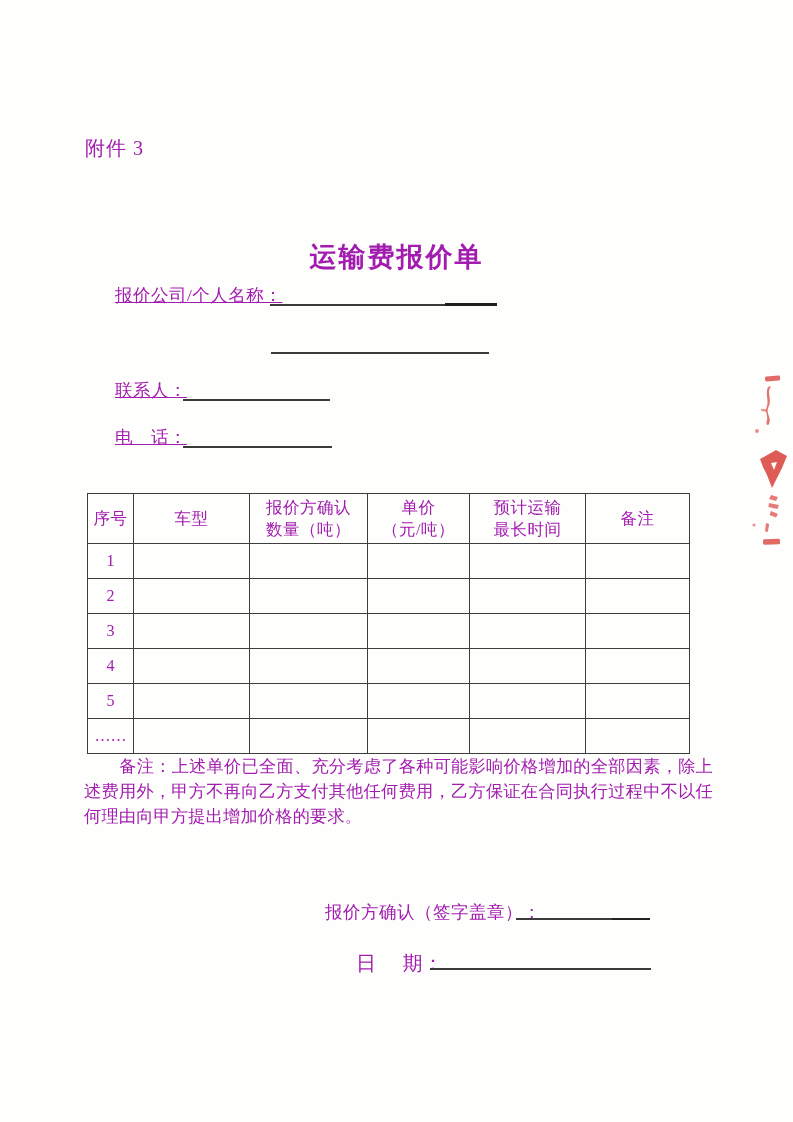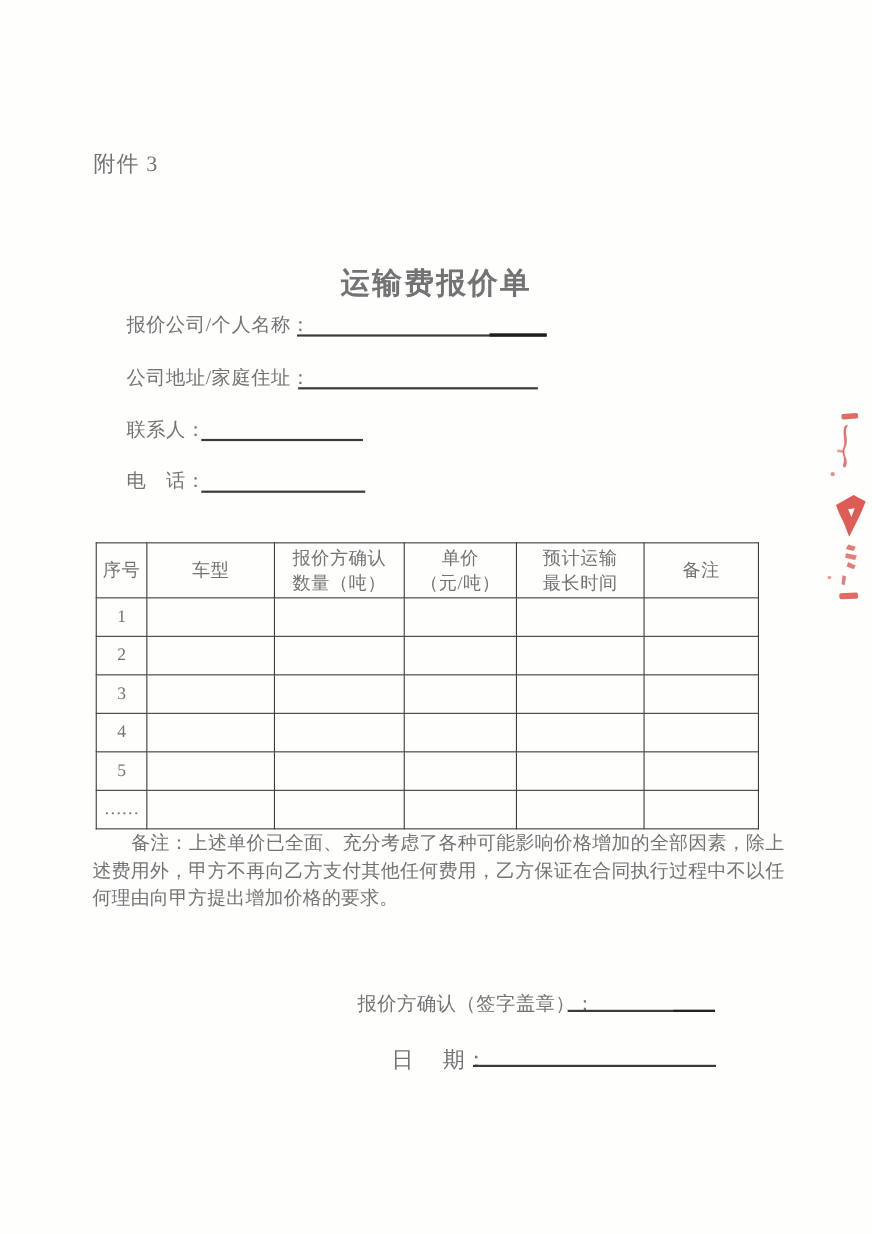--- a/index.html
+++ b/index.html
@@ -3,31 +3,31 @@
 <meta charset="utf-8">
 <style>
   html,body{margin:0;padding:0;}
   body{background:#ffffff;}
   .page{
     position:relative;
     width:793px;height:1122px;
     background:#fefefdff;
     overflow:hidden;
     font-family:"Liberation Serif","DejaVu Serif",serif;
-    color:#737373;
+    color:#a21caf;
   }
   .attachment{
     position:absolute;left:85px;top:135px;
     font-size:20px;letter-spacing:1px;
   }
   .doc-title{
     position:absolute;left:0;top:192px;width:100%;
     text-align:center;font-size:27px;font-weight:700;letter-spacing:2px;margin-top:47px;
   }
-  .field-label{position:absolute;font-size:17.5px;letter-spacing:.5px;white-space:nowrap;}
+  .field-label{position:absolute;font-size:17.5px;letter-spacing:.5px;white-space:nowrap;text-decoration:underline;}
   .f1{left:115px;top:283px;}
   .f2{left:115px;top:331px;}
   .f3{left:115px;top:378px;}
   .f4{left:115px;top:425px;}
   .uline{position:absolute;height:1.6px;background:#3b3b3b;}
   .u1{left:270px;top:304px;width:227px;}
   .u1b{left:445px;top:303px;width:52px;height:2.6px;background:#1e1e1e;}
   .u2{left:271px;top:352px;width:218px;}
   .u3{left:183px;top:399px;width:147px;}
   .u4{left:183px;top:446px;width:149px;}
@@ -77,21 +77,20 @@
 <div class="page">
 
   <div class="attachment">附件 3</div>
 
   <div class="doc-title">运输费报价单</div>
 
   <div class="field-label f1">报价公司/个人名称：</div>
   <div class="uline u1"></div>
   <div class="uline u1b"></div>
 
-  <div class="field-label f2">公司地址/家庭住址：</div>
   <div class="uline u2"></div>
 
   <div class="field-label f3">联系人：</div>
   <div class="uline u3"></div>
 
   <div class="field-label f4">电　话：</div>
   <div class="uline u4"></div>
 
 
   <table class="quote">

